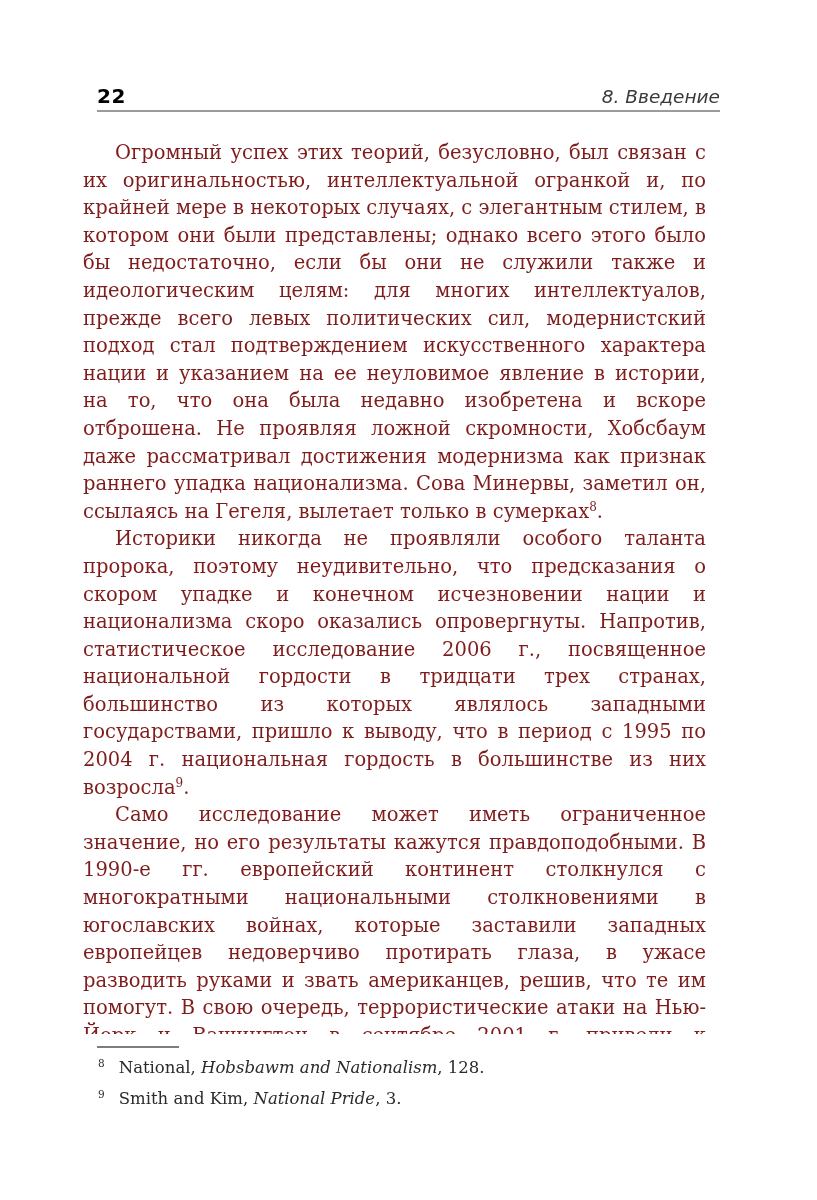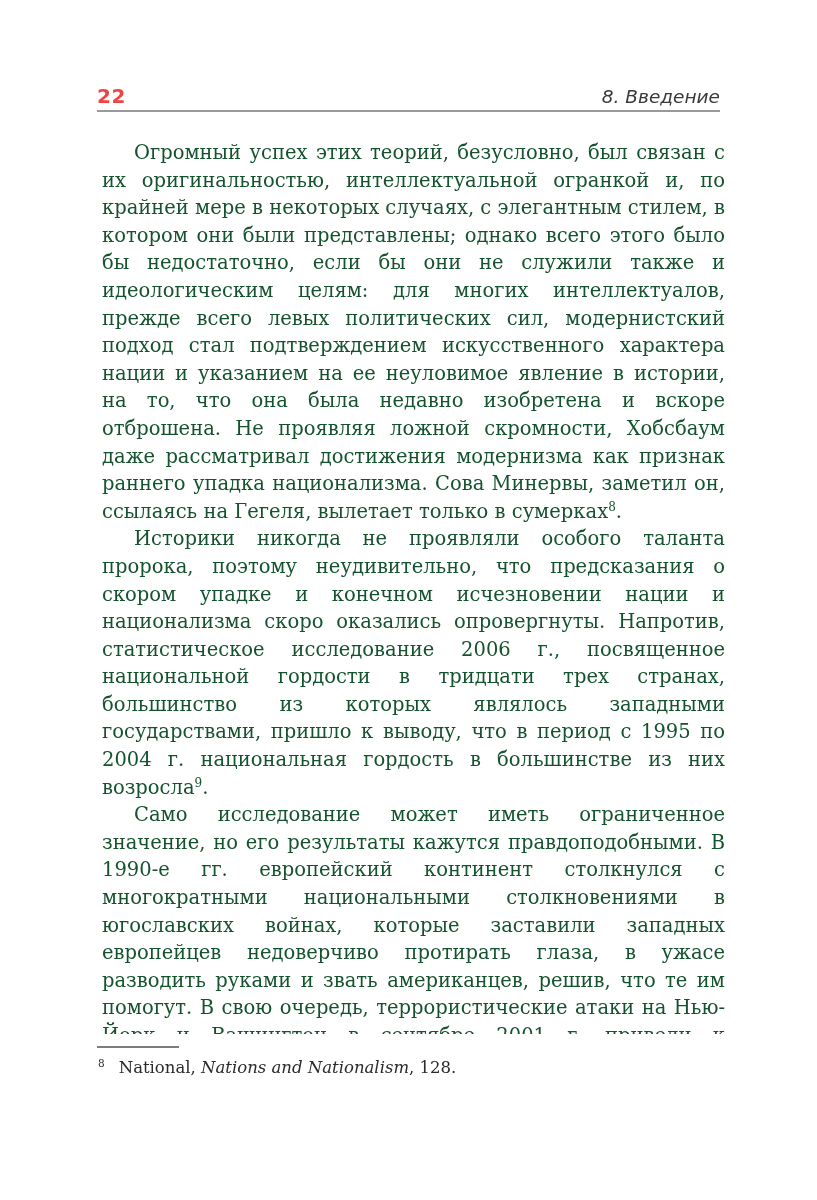--- a/index.html
+++ b/index.html
@@ -20,49 +20,49 @@
     width: 623px;
     top: 84px;
     display: flex;
     justify-content: space-between;
     align-items: baseline;
     font-family: "DejaVu Sans", sans-serif;
   }
   .page-num {
     font-weight: bold;
     font-size: 20px;
-    color: #ef4444;
+    color: #000000;
     letter-spacing: 0.5px;
   }
   .chapter {
     font-style: italic;
     font-size: 18.5px;
     color: #3a3a3a;
   }
   .head-rule {
     position: absolute;
     left: 97px;
     width: 623px;
     top: 110px;
     height: 2px;
     background: #9a9a9a;
     border: none;
   }
   
   .body-text {
     position: absolute;
-    left: 102px;
+    left: 83px;
     top: 139px;
     width: 623px;
     height: 895px;
     overflow: hidden;
     font-size: 19.5px;
     line-height: 27.6px;
     text-align: justify;
-    color: #14532d;
+    color: #7f1d1d;
   }
   .para { text-indent: 32px; }
   .fn-ref {
     font-size: 12px;
     line-height: 0;
     vertical-align: super;
   }
   
   .footnotes {
     position: absolute;
@@ -104,17 +104,20 @@
 
   <div class="body-text">
     <p class="para"><span>Огромный успех этих теорий, безусловно, был связан с их оригинальностью, интеллектуальной огранкой и, по крайней мере в некоторых случаях, с элегантным стилем, в котором они были представлены; однако всего этого было бы недостаточно, если бы они не служили также и идеологическим целям: для многих интеллектуалов, прежде всего левых политических сил, модернистский подход стал подтверждением искусственного характера нации и указанием на ее неуловимое явление в истории, на то, что она была недавно изобретена и вскоре отброшена. Не проявляя ложной скромности, Хобсбаум даже рассматривал достижения модернизма как признак раннего упадка национализма. Сова Минервы, заметил он, ссылаясь на Гегеля, вылетает только в сумерках</span><sup class="fn-ref">8</sup><span>.</span></p>
     <p class="para"><span>Историки никогда не проявляли особого таланта пророка, поэтому неудивительно, что предсказания о скором упадке и конечном исчезновении нации и национализма скоро оказались опровергнуты. Напротив, статистическое исследование 2006 г., посвященное национальной гордости в тридцати трех странах, большинство из которых являлось западными государствами, пришло к выводу, что в период с 1995 по 2004 г. национальная гордость в большинстве из них возросла</span><sup class="fn-ref">9</sup><span>.</span></p>
     <p class="para"><span>Само исследование может иметь ограниченное значение, но его результаты кажутся правдоподобными. В 1990-е гг. европейский континент столкнулся с многократными национальными столкновениями в югославских войнах, которые заставили западных европейцев недоверчиво протирать глаза, в ужасе разводить руками и звать американцев, решив, что те им помогут. В свою очередь, террористические атаки на Нью-Йорк и Вашингтон в сентябре 2001 г. привели к удивительному росту американского национализма. А поскольку культуре Соединенных Штатов до сих пор подражают как друзья, так и враги, их возрожденный национализм быстро распространился и на другие страны.</span></p>
   </div>
 
   <div class="footnotes">
     <div class="fn-rule"></div>
     <div class="footnote">
-      <sup class="fn-num">8</sup><span>National, </span><i>Nations and Nationalism</i><span>, 128.</span>
+      <sup class="fn-num">8</sup><span>National, </span><i>Hobsbawm and Nationalism</i><span>, 128.</span>
+    </div>
+    <div class="footnote">
+      <sup class="fn-num">9</sup><span>Smith and Kim, </span><i>National Pride</i><span>, 3.</span>
     </div>
   </div>
 
 </div>
 
 </body></html>

